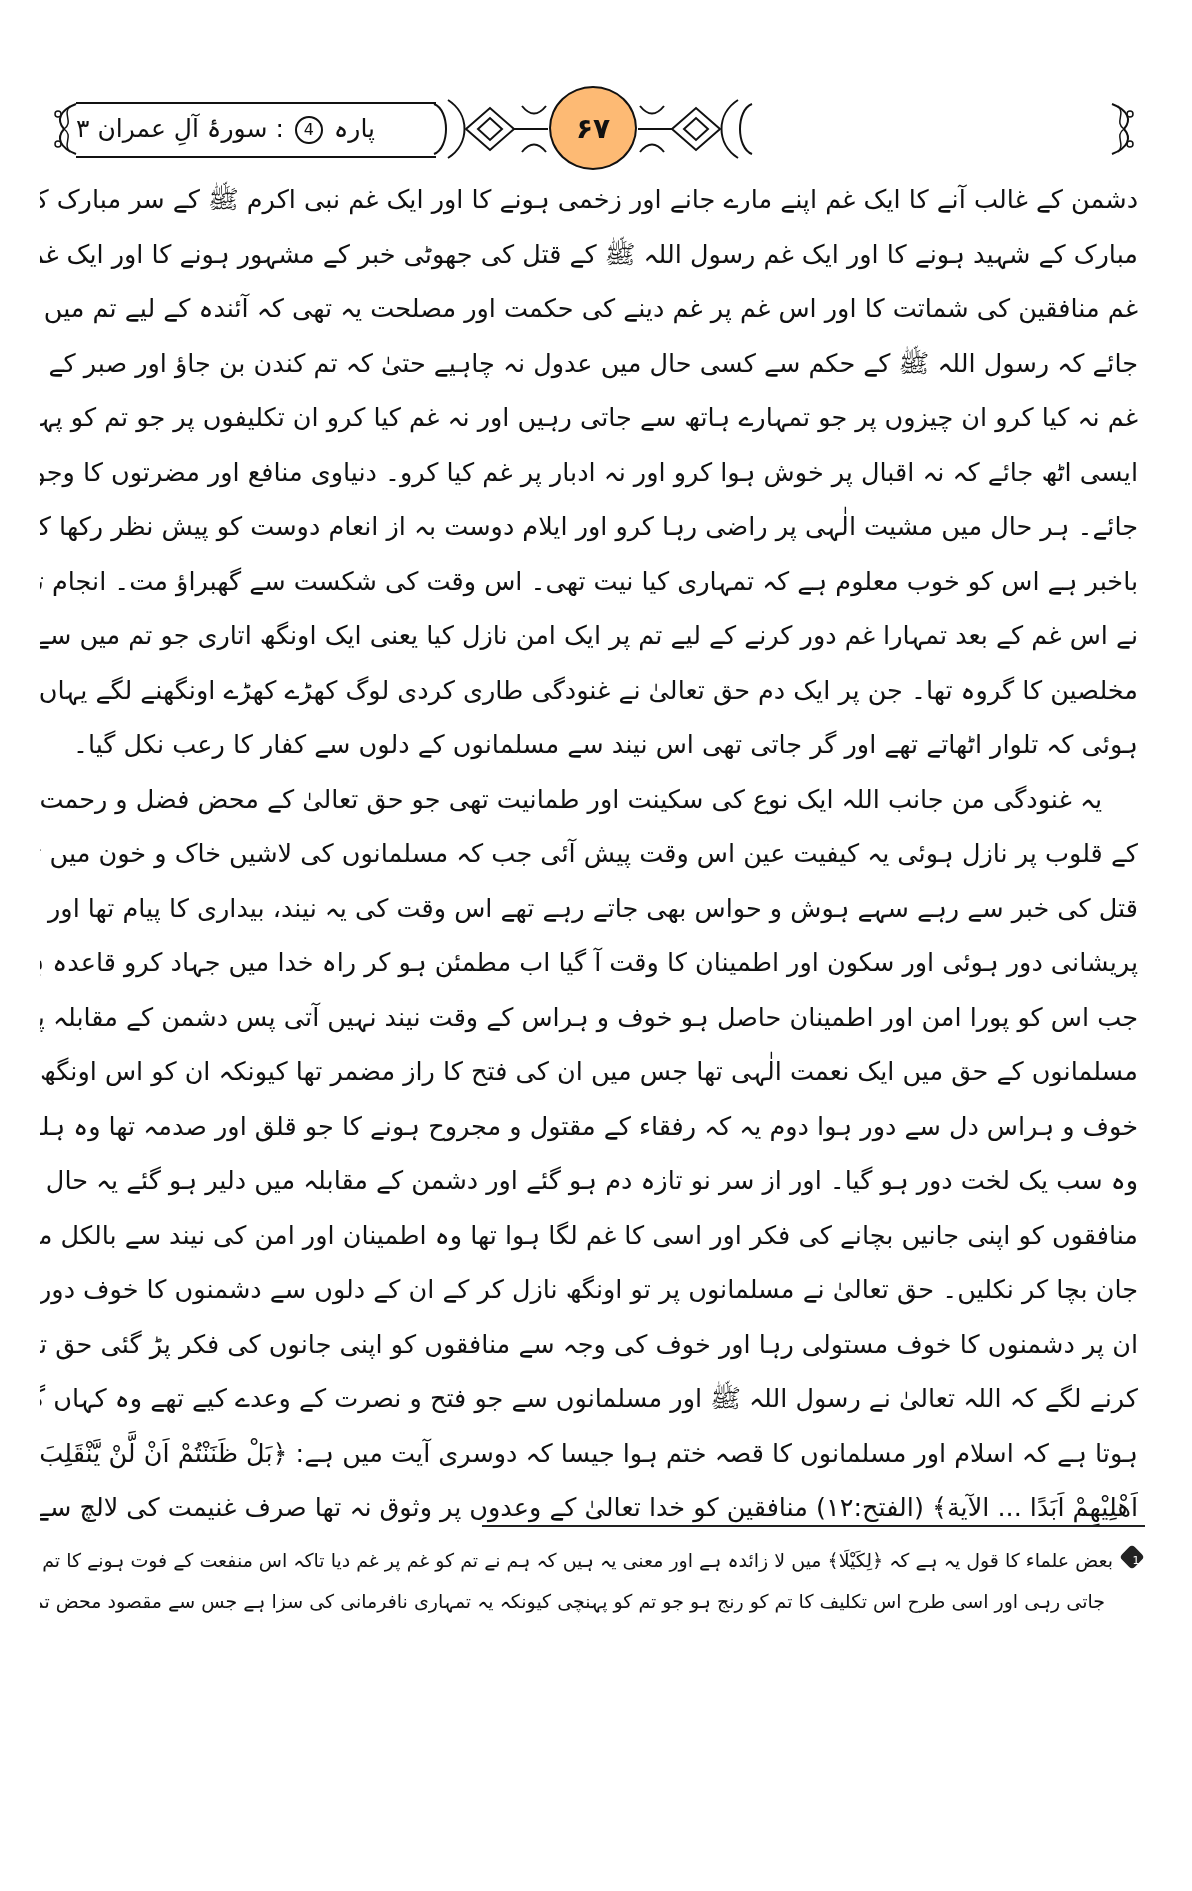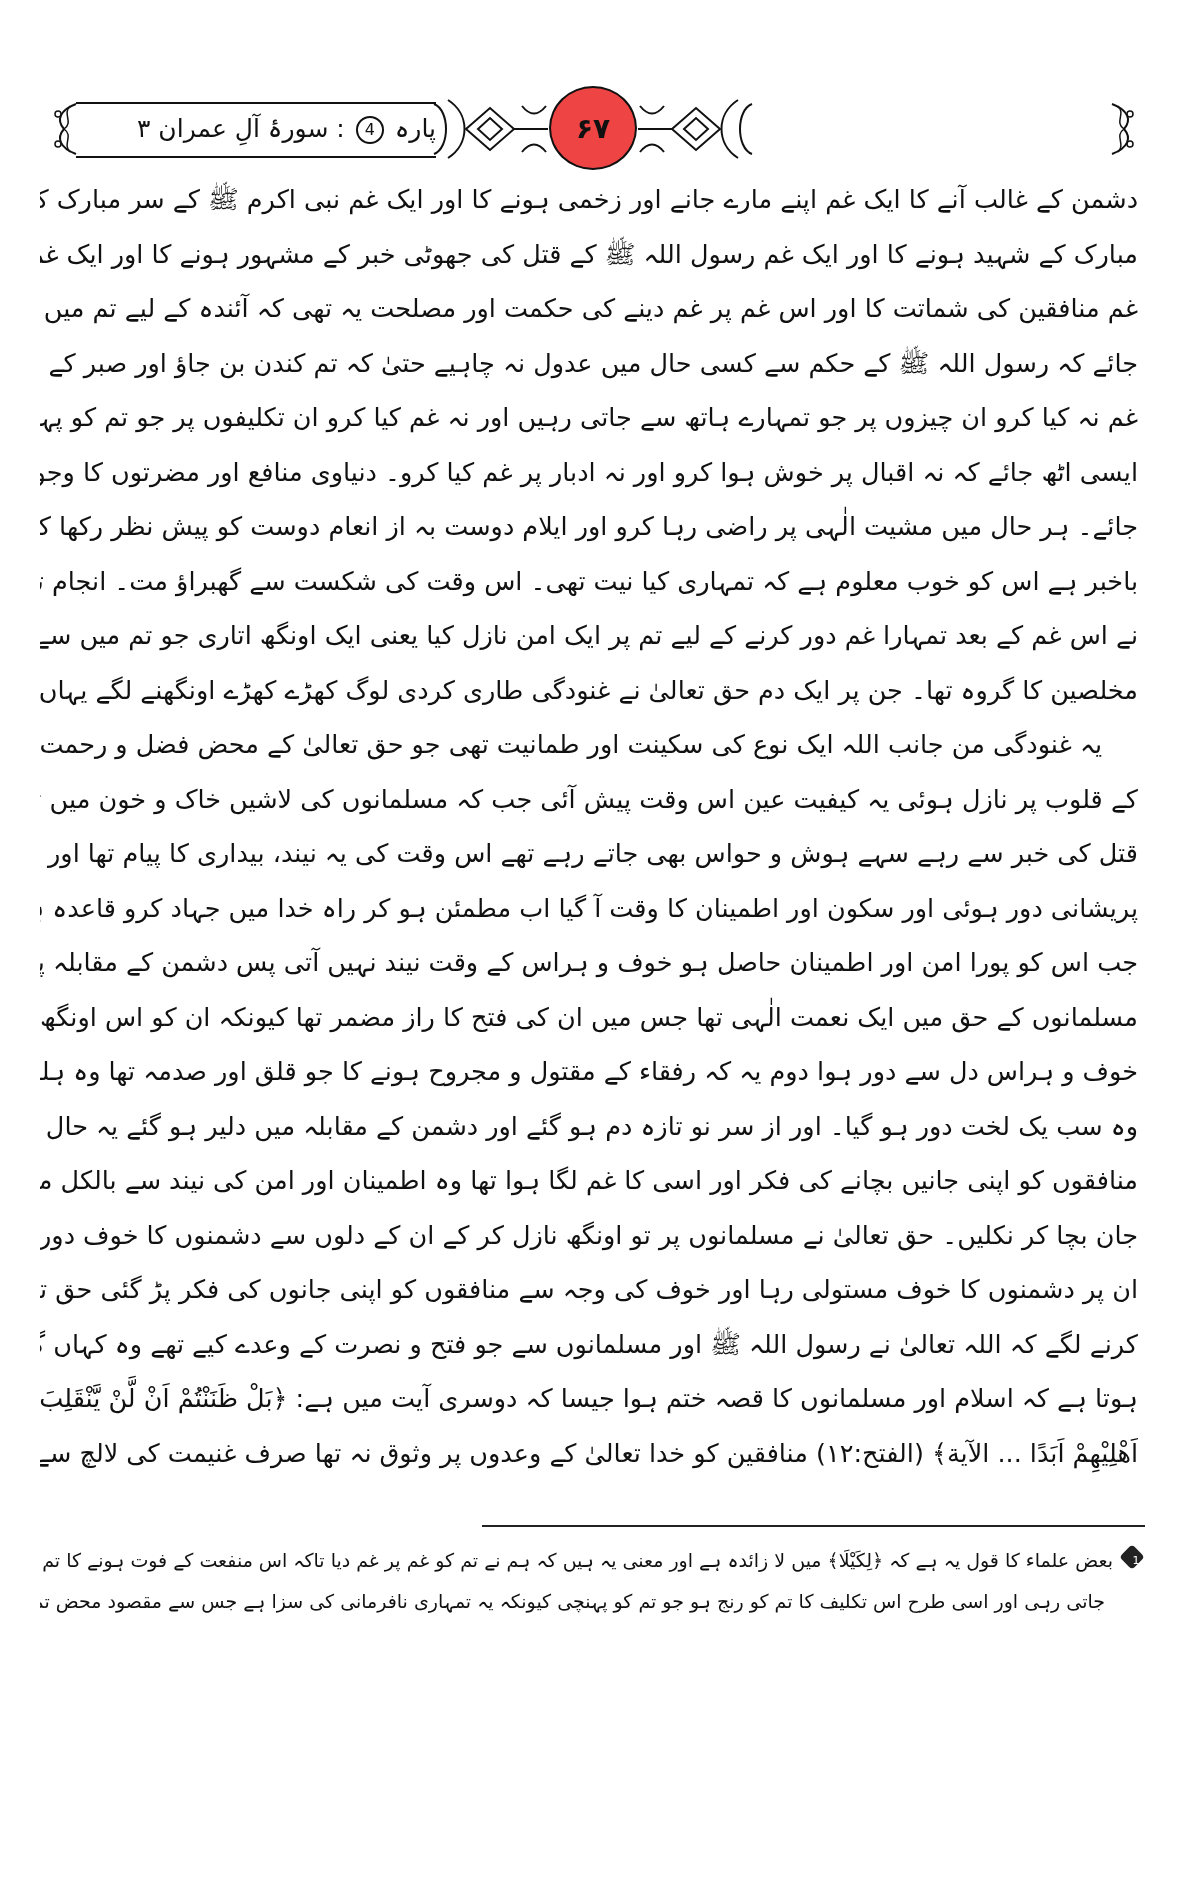--- a/index.html
+++ b/index.html
@@ -3,33 +3,33 @@
 <meta charset="utf-8">
 <style>
   html, body { margin: 0; padding: 0; background: #ffffff; }
   body { width: 1192px; height: 1891px; position: relative; overflow: hidden;
          font-family: "DejaVu Sans", sans-serif; color: #111; }
   .page { position: absolute; left: 0; top: 0; width: 1192px; height: 1891px; }
 
   
   .header { position: absolute; top: 100px; left: 50px; width: 1092px; height: 58px; }
   .hbox { position: absolute; top: 2px; height: 52px; border-top: 2px solid #111; border-bottom: 2px solid #111;
-          display: flex; align-items: center; justify-content: flex-start; direction: rtl; }
+          display: flex; align-items: center; justify-content: flex-end; direction: rtl; }
   .hbox-left { left: 26px; width: 360px; }
   .hbox-right { left: 706px; width: 352px; }
   .hbox .htext { font-size: 25px; line-height: 1; white-space: nowrap; font-family: "DejaVu Sans", sans-serif; }
   .hbox-right .htext { font-size: 28px; }
   .circled { display: inline-block; width: 24px; height: 24px; border: 2px solid #111; border-radius: 50%;
              font-size: 16px; line-height: 24px; text-align: center; margin: 0 3px; vertical-align: middle; direction: ltr; }
   .endcap { position: absolute; top: 0; width: 30px; height: 58px; }
   .endcap-left { left: 0; }
   .endcap-right { left: 1058px; }
   .center-orn { position: absolute; left: 380px; top: -10px; width: 326px; height: 78px; }
   .page-oval { position: absolute; left: 499px; top: -14px; width: 84px; height: 80px; border: 2px solid #111;
-               border-radius: 50%; background: #ef4444; display: flex; align-items: center; justify-content: center; }
+               border-radius: 50%; background: #fdba74; display: flex; align-items: center; justify-content: center; }
   .page-oval span { font-size: 28px; font-weight: bold; }
 
   
   .body-text { position: absolute; left: 40px; top: 172px; width: 1098px; direction: rtl; }
   .line { height: 54.5px; font-size: 25.5px; line-height: 54.5px; white-space: nowrap; text-align: justify;
           text-align-last: justify; overflow: hidden; font-family: "DejaVu Sans", sans-serif; }
   .line.last { text-align-last: right; }
   .line.indent { padding-right: 36px; }
   .fn-mark { display: inline-block; width: 18px; height: 18px; background: #222; color: #fff; font-size: 11px;
              line-height: 18px; text-align: center; border-radius: 4px; transform: rotate(45deg);
@@ -105,20 +105,21 @@
       <span>جائے کہ رسول اللہ ﷺ کے حکم سے کسی حال میں عدول نہ چاہیے حتیٰ کہ تم کندن بن جاؤ اور صبر کے اس درجہ عادی ہو جاؤ کہ آئندہ</span>
       
       
     </div>
     <div class="line">غم نہ کیا کرو ان چیزوں پر جو تمہارے ہاتھ سے جاتی رہیں اور نہ غم کیا کرو ان تکلیفوں پر جو تم کو پہنچیں یعنی تمہارے دلوں سے دنیا کی محبت</div>
     <div class="line">ایسی اٹھ جائے کہ نہ اقبال پر خوش ہوا کرو اور نہ ادبار پر غم کیا کرو۔ دنیاوی منافع اور مضرتوں کا وجود اور عدم تمہاری نظروں میں یکساں ہو</div>
     <div class="line">جائے۔ ہر حال میں مشیت الٰہی پر راضی رہا کرو اور ایلام دوست بہ از انعام دوست کو پیش نظر رکھا کرو اور اللہ تعالیٰ تمہارے اعمال سے</div>
     <div class="line">باخبر ہے اس کو خوب معلوم ہے کہ تمہاری کیا نیت تھی۔ اس وقت کی شکست سے گھبراؤ مت۔ انجام تمہارا فتح و نصرت پر ہوگا اور پھر حق تعالیٰ</div>
     <div class="line">نے اس غم کے بعد تمہارا غم دور کرنے کے لیے تم پر ایک امن نازل کیا یعنی ایک اونگھ اتاری جو تم میں سے ایک گروہ کو گھیر رہی تھی یہ مؤمنین</div>
     <div class="line">مخلصین کا گروہ تھا۔ جن پر ایک دم حق تعالیٰ نے غنودگی طاری کردی لوگ کھڑے کھڑے اونگھنے لگے یہاں تک کہ بعض صحابہ کی یہ حالت</div>
+    <div class="line last">ہوئی کہ تلوار اٹھاتے تھے اور گر جاتی تھی اس نیند سے مسلمانوں کے دلوں سے کفار کا رعب نکل گیا۔</div>
     <div class="line indent">یہ غنودگی من جانب اللہ ایک نوع کی سکینت اور طمانیت تھی جو حق تعالیٰ کے محض فضل و رحمت سے اس ہنگامہ میں مؤمنین مخلصین</div>
     <div class="line">کے قلوب پر نازل ہوئی یہ کیفیت عین اس وقت پیش آئی جب کہ مسلمانوں کی لاشیں خاک و خون میں تڑپ رہی تھیں اور حضور پر نور ﷺ کے</div>
     <div class="line">قتل کی خبر سے رہے سہے ہوش و حواس بھی جاتے رہے تھے اس وقت کی یہ نیند، بیداری کا پیام تھا اور اس امر کی بشارت تھی کہ اضطراب اور</div>
     <div class="line">پریشانی دور ہوئی اور سکون اور اطمینان کا وقت آ گیا اب مطمئن ہو کر راہ خدا میں جہاد کرو قاعدہ ہے کہ انسان کو نیند اسی وقت آتی ہے کہ</div>
     <div class="line">جب اس کو پورا امن اور اطمینان حاصل ہو خوف و ہراس کے وقت نیند نہیں آتی پس دشمن کے مقابلہ پر میدان جنگ میں نیند کا آنا</div>
     <div class="line">مسلمانوں کے حق میں ایک نعمت الٰہی تھا جس میں ان کی فتح کا راز مضمر تھا کیونکہ ان کو اس اونگھ سے چند فائدے پہنچے ایک تو یہ کہ دشمن کا</div>
     <div class="line">خوف و ہراس دل سے دور ہوا دوم یہ کہ رفقاء کے مقتول و مجروح ہونے کا جو قلق اور صدمہ تھا وہ ہلکا ہوا۔ سوم یہ کہ جنگ کا جو تعب اور تکان تھا</div>
     <div class="line">وہ سب یک لخت دور ہو گیا۔ اور از سر نو تازہ دم ہو گئے اور دشمن کے مقابلہ میں دلیر ہو گئے یہ حال تو مؤمنین مخلصین کا تھا۔ اور بعضوں یعنی</div>
     <div class="line">منافقوں کو اپنی جانیں بچانے کی فکر اور اسی کا غم لگا ہوا تھا وہ اطمینان اور امن کی نیند سے بالکل محروم تھے انہیں تو یہ فکر تھی کہ یہاں سے کسی طرح</div>
     <div class="line">جان بچا کر نکلیں۔ حق تعالیٰ نے مسلمانوں پر تو اونگھ نازل کر کے ان کے دلوں سے دشمنوں کا خوف دور کردیا۔ منافقین پر نیند نہ طاری کی اس لیے</div>

